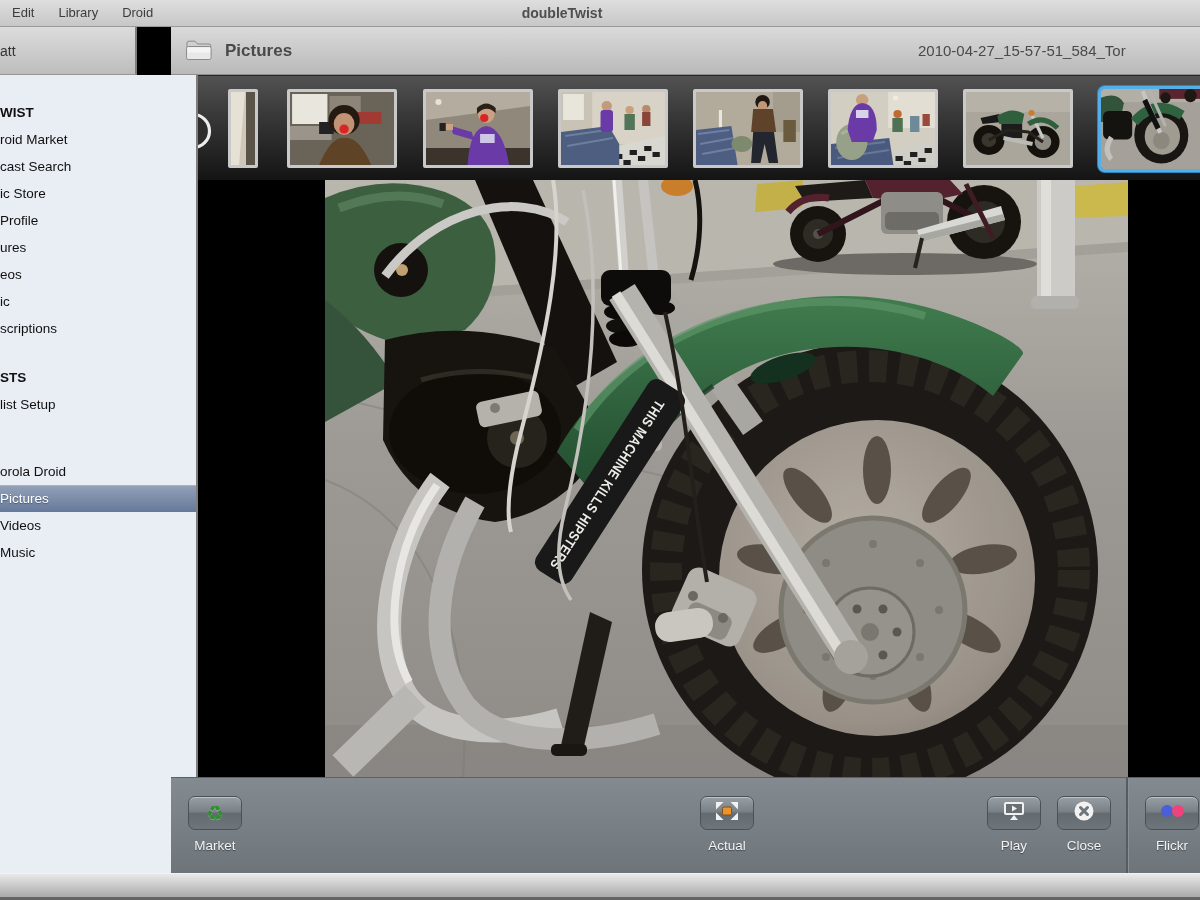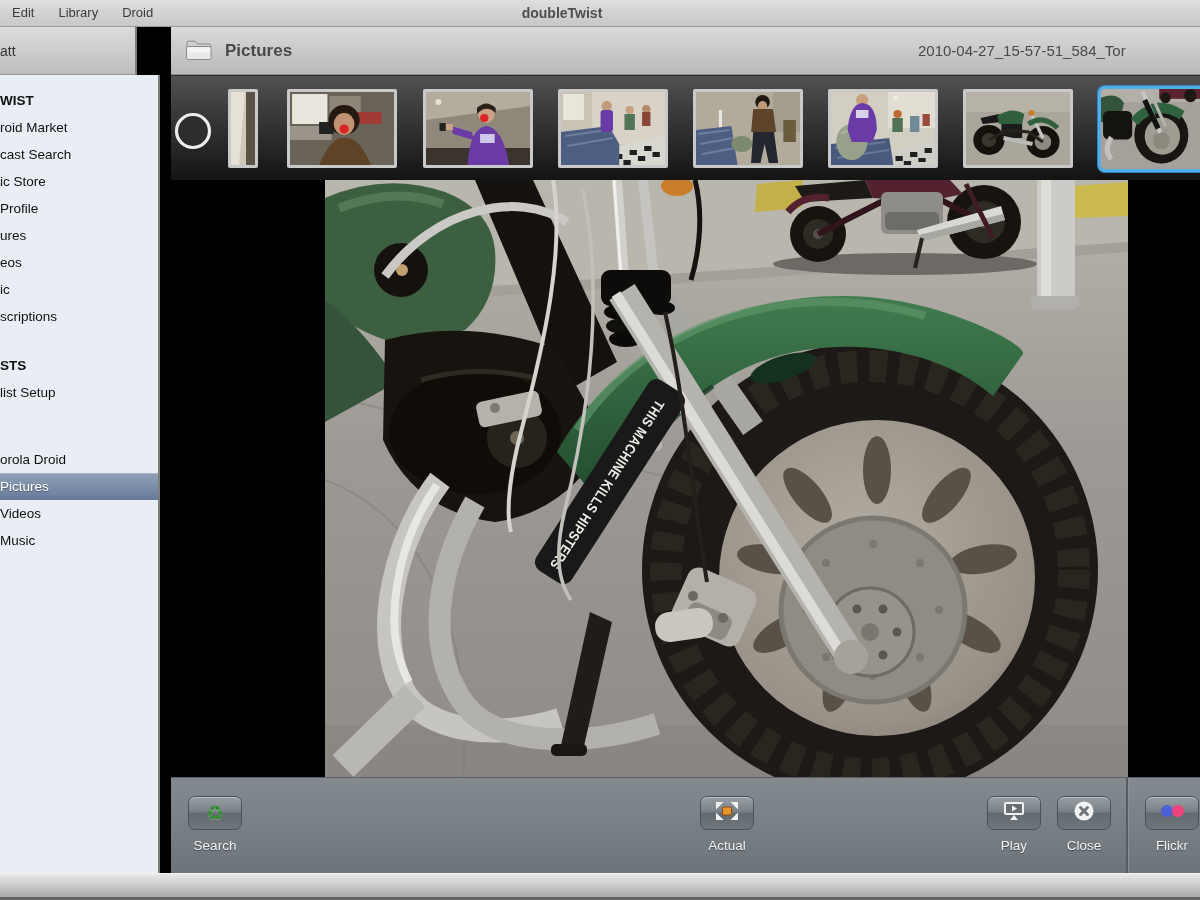--- a/index.html
+++ b/index.html
@@ -13,22 +13,22 @@
   .menu-item:first-child{padding-left:5px;}
   .window-title{position:absolute;left:0;top:0;width:1124px;text-align:center;
     line-height:26px;font-weight:bold;color:#4e4e4e;font-size:14px;pointer-events:none;}
   .win-btn{position:absolute;top:3px;width:34px;height:20px;border:1px solid #8a8a8a;
     border-radius:3px;background:linear-gradient(#fafafa,#cfcfcf);}
   .win-btn .dash{position:absolute;left:10px;bottom:4px;width:13px;height:4px;background:#4a4a4a;}
   
   .sidebar-header{position:absolute;left:0;top:27px;width:137px;height:48px;
     background:linear-gradient(#dcdcdc,#bdbdbd);border-bottom:1px solid #969696;
     border-right:2px solid #7d7d7d;font-size:14px;color:#333;line-height:48px;z-index:20;}
-  .sidebar-list{position:absolute;left:0;top:75px;width:160px;height:798px;
-    background:#e9edf4;border-right:2px solid #7d7d7d;padding-top:12px;z-index:20;overflow:hidden;}
+  .sidebar-list{position:absolute;left:0;top:75px;width:198px;height:798px;
+    background:#e9edf4;border-right:2px solid #7d7d7d;padding-top:24px;z-index:20;overflow:hidden;}
   .side-section.s1{} .side-section.s2{margin-top:22px;} .side-section.s3{margin-top:40px;}
   .side-item{height:27px;line-height:27px;font-size:13.5px;color:#101010;white-space:nowrap;cursor:default;}
   .side-item.bold{font-weight:bold;}
   .side-item.selected{color:#fff;text-shadow:0 1px 1px rgba(0,0,0,.35);
     background:linear-gradient(#93a2b8,#66799b);box-shadow:inset 0 1px 0 #a8b4c6;}
   
   .main-header{position:absolute;left:171px;top:27px;width:1029px;height:48px;
     background:linear-gradient(#dadada,#b9b9b9);border-bottom:1px solid #8f8f8f;overflow:hidden;z-index:20;}
   .folder-icon{position:absolute;left:14px;top:13px;}
   .page-title{position:absolute;left:54px;top:0;line-height:48px;font-size:17px;font-weight:bold;color:#4a4a4a;}
@@ -431,21 +431,21 @@
       </g>
     </svg>
   </div>
 </div>
 
 <div class="toolbar">
   <div class="tb-divider"></div>
 <div class="tb-btn" style="left: 17px;">
       <span><span class="recycle-glyph">♻</span></span>
     </div>
-    <div class="tb-label" style="left: -1px;">Search</div>
+    <div class="tb-label" style="left: -1px;">Market</div>
     <div class="tb-btn" style="left: 529px;">
       <span><svg width="26" height="22" viewBox="0 0 26 22">
           <g fill="#f2f2f2">
             <polygon points="2,2 9.5,2 2,9.5"></polygon>
             <polygon points="24,2 16.5,2 24,9.5"></polygon>
             <polygon points="2,20 2,12.5 9.5,20"></polygon>
             <polygon points="24,20 24,12.5 16.5,20"></polygon>
           </g>
           <rect x="8.5" y="7" width="9" height="8" rx="1.5" fill="#e8952e" stroke="#8f4d10" stroke-width="1"></rect>
         </svg></span>

